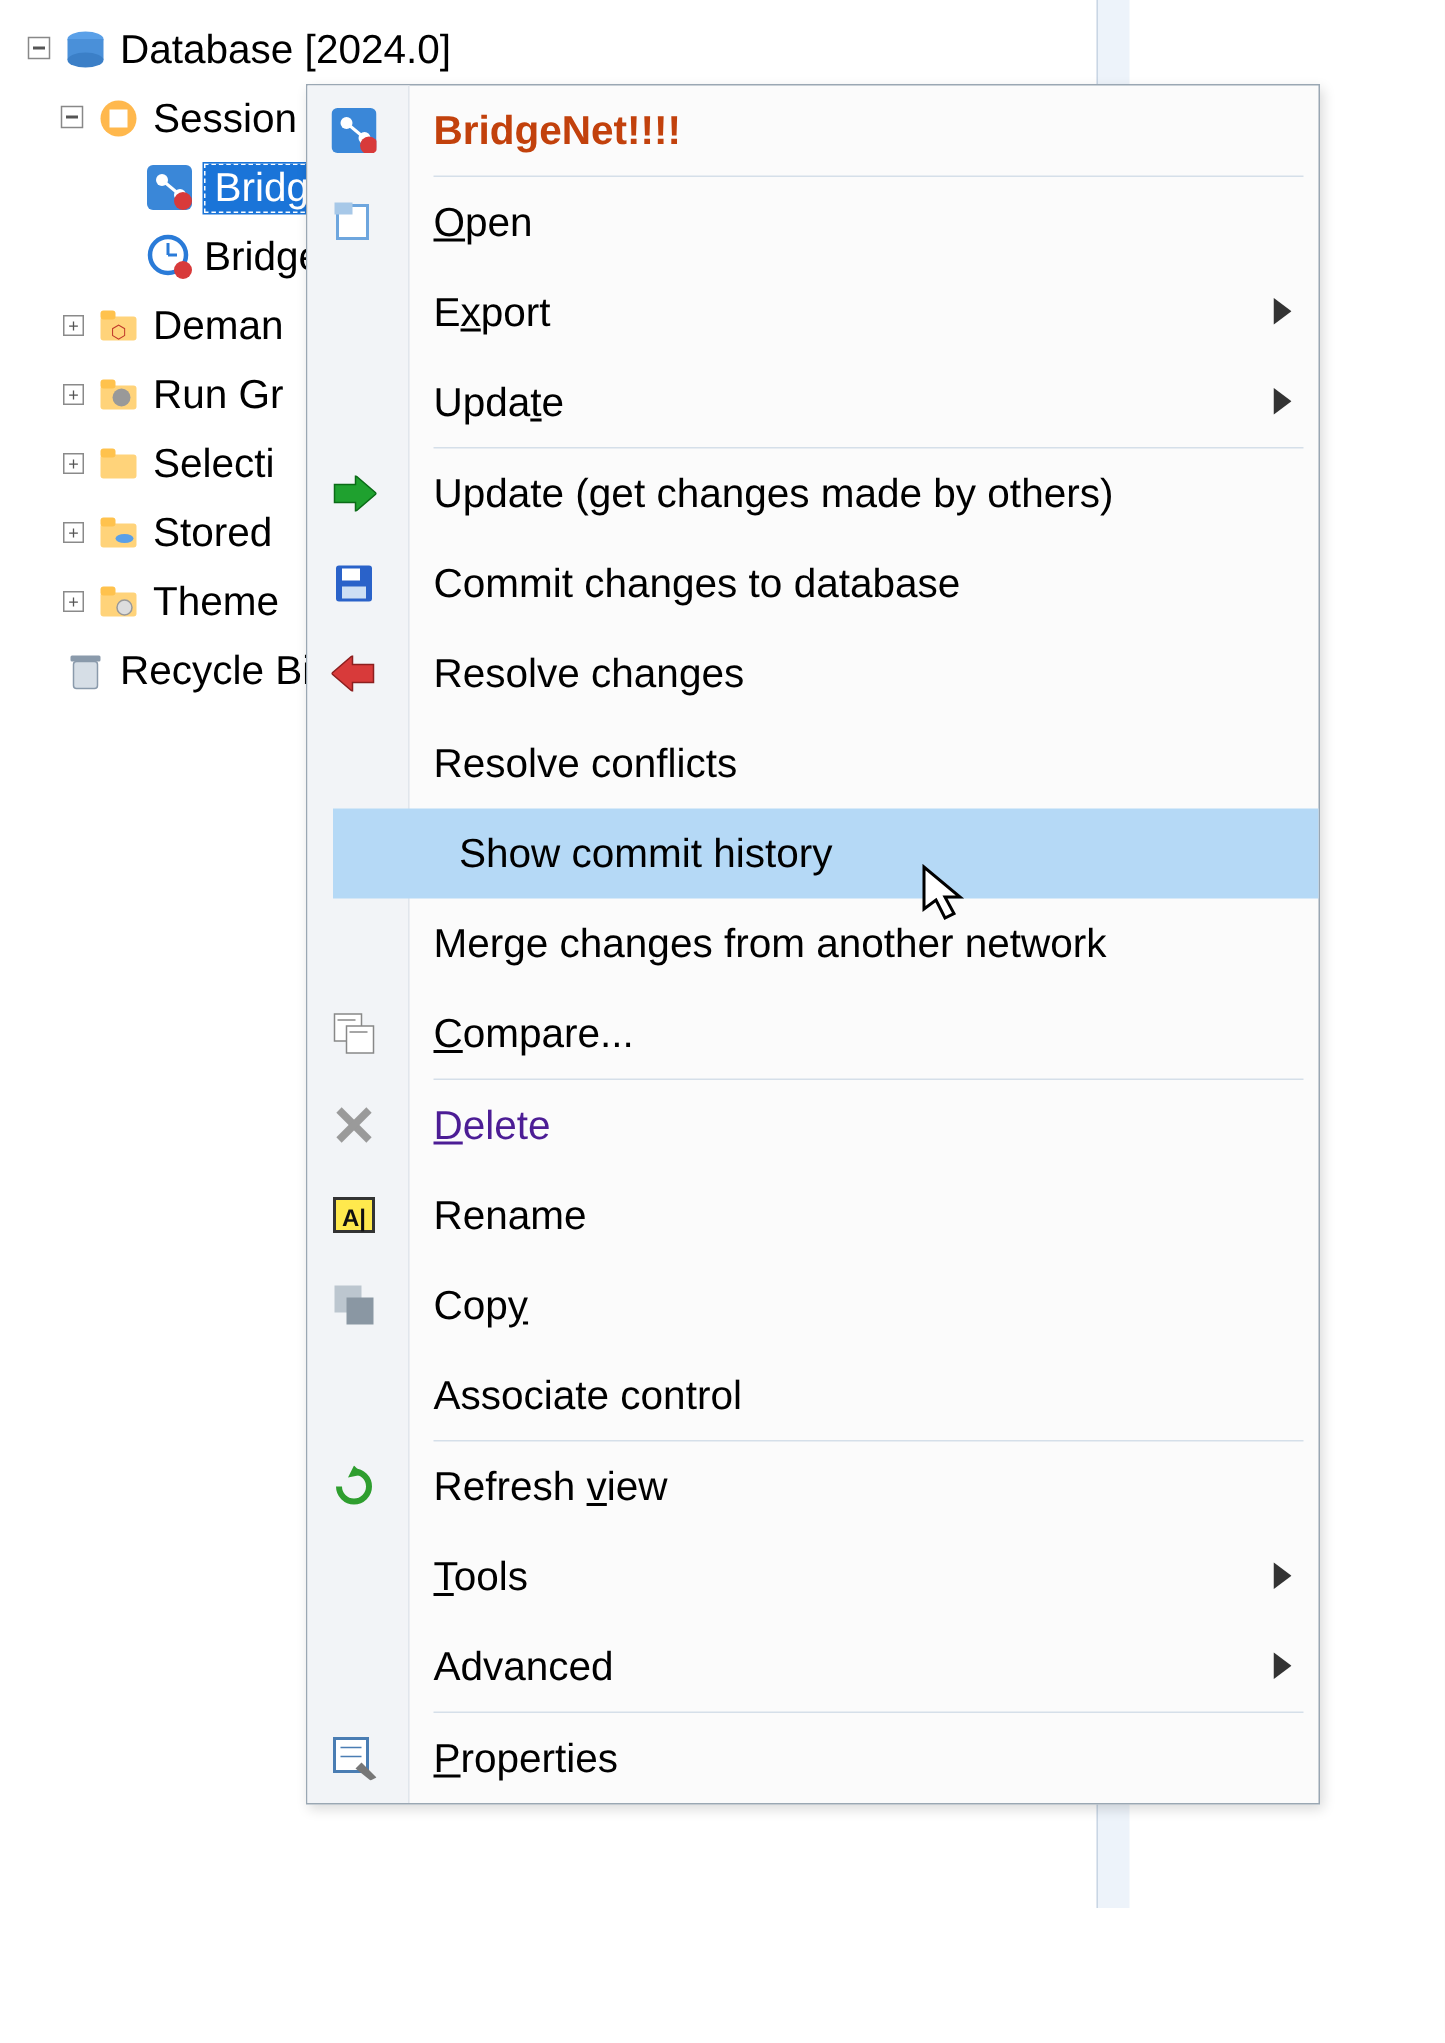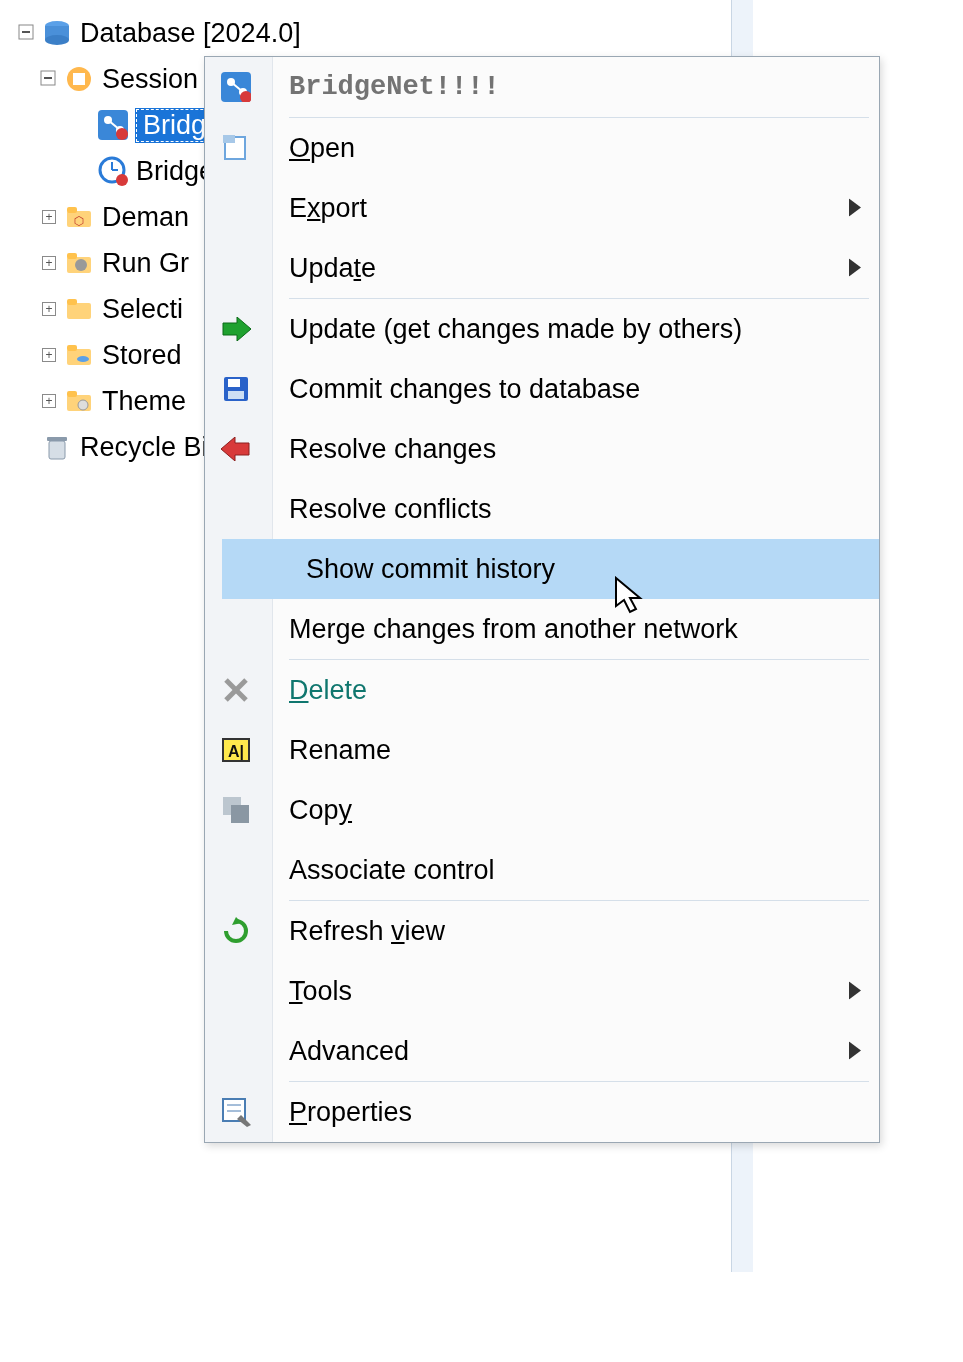--- a/index.html
+++ b/index.html
@@ -66,22 +66,22 @@
     background: #f2f4f7;
     border-right: 1px solid #e1e6ec;
   }
   .mitem {
     position: relative;
     display: flex; align-items: center;
     height: 60px;
     padding-left: 84px;
     padding-right: 30px;
   }
-  .mitem.title { color: #737373; font-weight: 600; font-family: Liberation Mono, monospace; }
-  .mitem.disabled { color: #0f766e; }
+  .mitem.title { color: #c2410c; font-weight: 600; }
+  .mitem.disabled { color: #4c1d95; }
   .mitem.hl { background: #b5d9f6; margin-left: 17px; }
   .mitem .micon {
     position: absolute; left: 14px; top: 50%; transform: translateY(-50%);
     width: 34px; height: 34px;
     display: flex; align-items: center; justify-content: center;
   }
   .mitem .arrow {
     position: absolute; right: 18px; top: 50%; transform: translateY(-50%);
   }
   .msep {
@@ -323,20 +323,31 @@
   </div>
 
   <div class="mitem hl">
     <span class="mlabel">Show commit history</span>
   </div>
 
   <div class="mitem">
     <span class="mlabel">Merge changes from another network</span>
   </div>
 
+  <div class="mitem">
+    <span class="micon">
+      <svg width="30" height="30">
+          <rect x="2" y="2" width="18" height="18" fill="#fff" stroke="#888"></rect>
+          <rect x="10" y="10" width="18" height="18" fill="#fff" stroke="#888"></rect>
+          <line x1="4" y1="6" x2="16" y2="6" stroke="#888"></line>
+          <line x1="12" y1="14" x2="24" y2="14" stroke="#888"></line>
+        </svg>
+    </span>
+    <span class="mlabel"><u>C</u>ompare...</span>
+  </div>
   <div class="msep"></div>
 
   <div class="mitem disabled">
     <span class="micon">
       <svg width="26" height="26">
           <line x1="3" y1="3" x2="23" y2="23" stroke="#9a9a9a" stroke-width="5"></line>
           <line x1="23" y1="3" x2="3" y2="23" stroke="#9a9a9a" stroke-width="5"></line>
         </svg>
     </span>
     <span class="mlabel"><u>D</u>elete</span>

